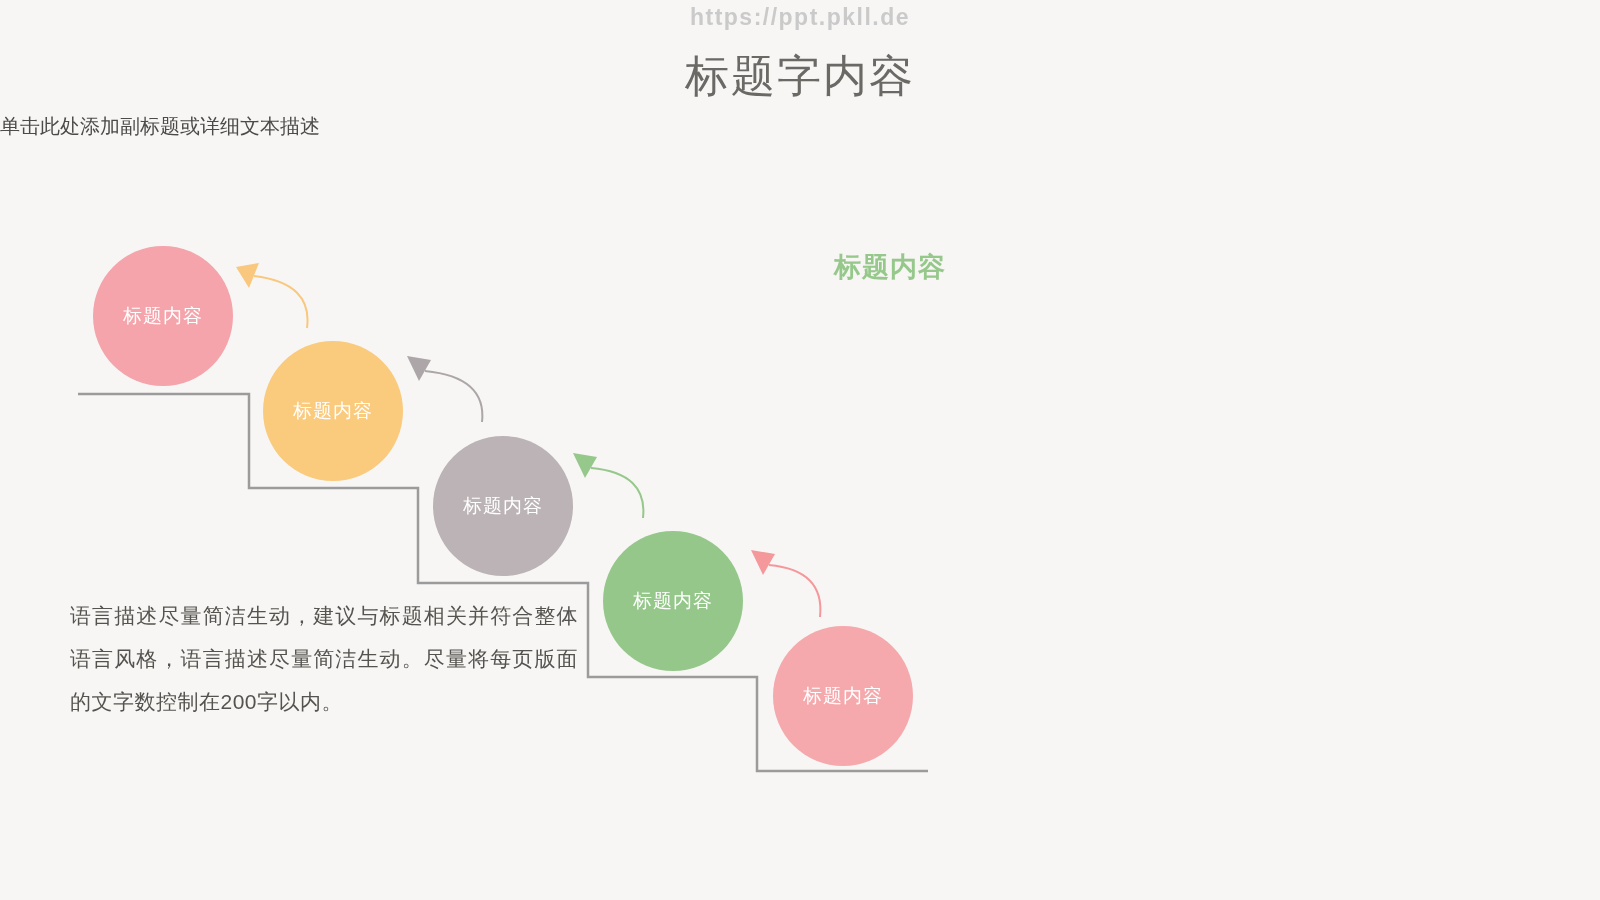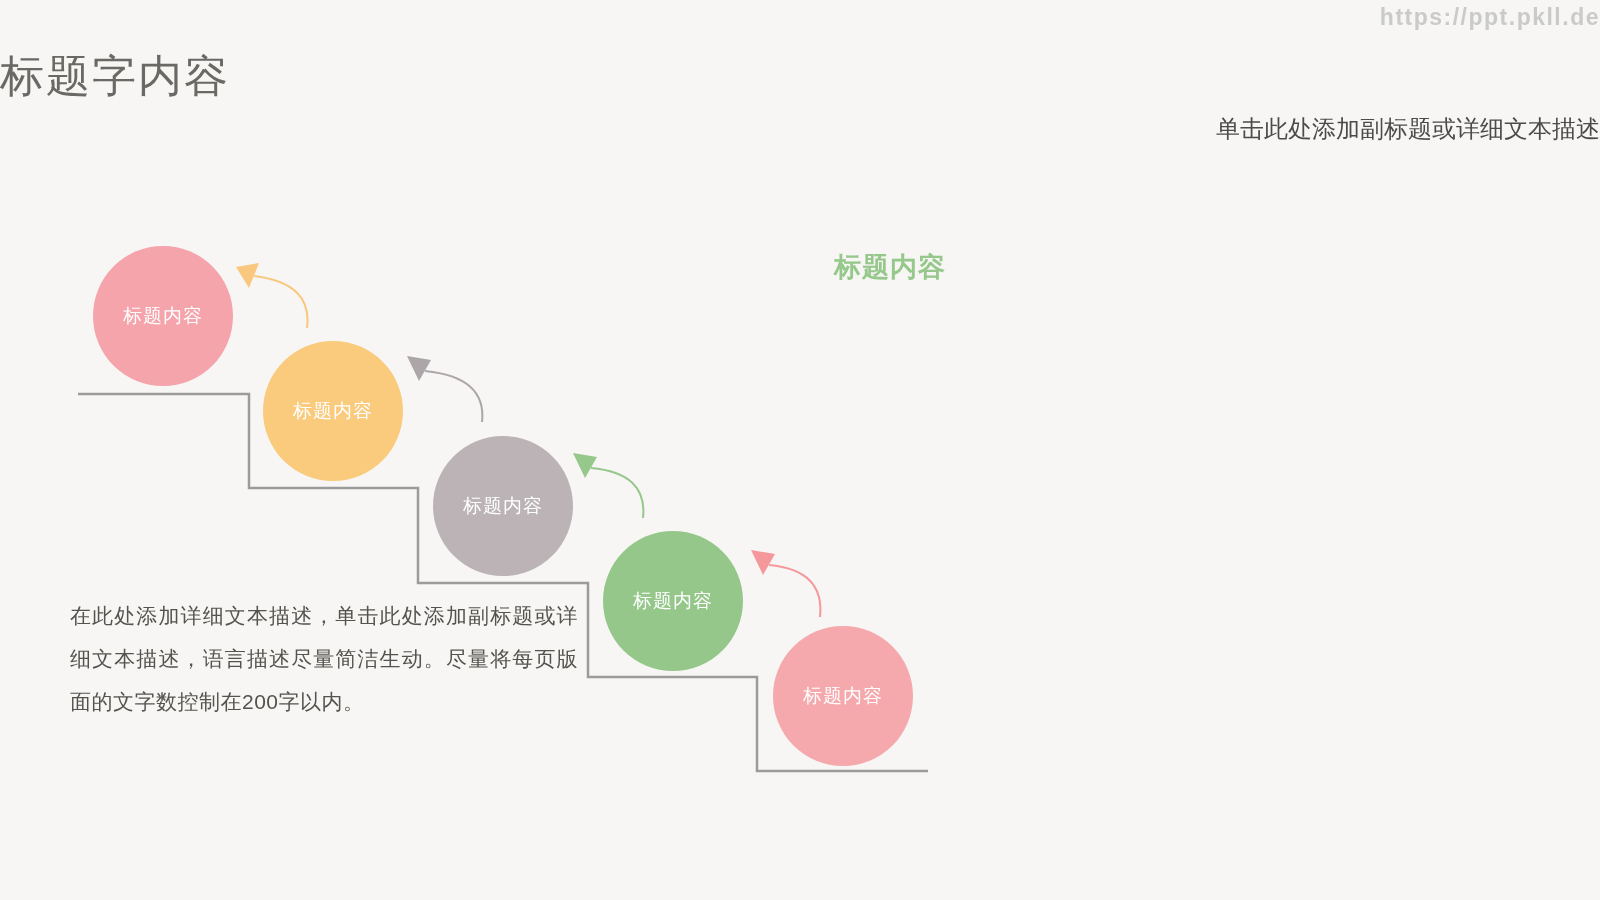--- a/index.html
+++ b/index.html
@@ -5,35 +5,35 @@
   html,body{margin:0;padding:0;}
   body{font-family:"Liberation Sans","DejaVu Sans",sans-serif;}
   .slide{
     position:relative;
     width:1600px;height:900px;
     overflow:hidden;
     background:#f7f6f4;
   }
   .watermark{
     position:absolute;left:0;top:4px;width:100%;
-    text-align:right;
+    text-align:center;
     font-size:23px;font-weight:bold;letter-spacing:1.5px;
     color:#cacaca;
   }
   .title{
     position:absolute;left:0;top:50px;width:100%;
-    text-align:left;
+    text-align:center;
     font-size:44px;line-height:1.2;
     color:#6b6966;
     letter-spacing:2px;
   }
   .subtitle{
     position:absolute;left:0;top:112px;width:100%;
-    text-align:right;
-    font-size:24px;line-height:1.4;
+    text-align:left;
+    font-size:20px;line-height:1.4;
     color:#4d4b49;
   }
   .diagram-svg{
     position:absolute;left:0;top:0;width:1600px;height:900px;
     pointer-events:none;
   }
   .circle{
     position:absolute;
     width:140px;height:140px;border-radius:50%;
     display:flex;align-items:center;justify-content:center;
@@ -109,16 +109,16 @@
   </div>
   <div class="circle circle-5" style="background: rgb(245, 169, 172);">
     <span>标题内容</span>
   </div>
 
   <div class="right-block">
     <h2 class="right-heading">标题内容</h2>
   </div>
 
   <div class="left-block">
-    <div class="body-text">在此处添加详细文本描述，单击此处添加副标题或详细文本描述，语言描述尽量简洁生动。尽量将每页版面的文字数控制在200字以内。</div>
+    <div class="body-text">语言描述尽量简洁生动，建议与标题相关并符合整体语言风格，语言描述尽量简洁生动。尽量将每页版面的文字数控制在200字以内。</div>
   </div>
 
 </div>
 
 </body></html>

